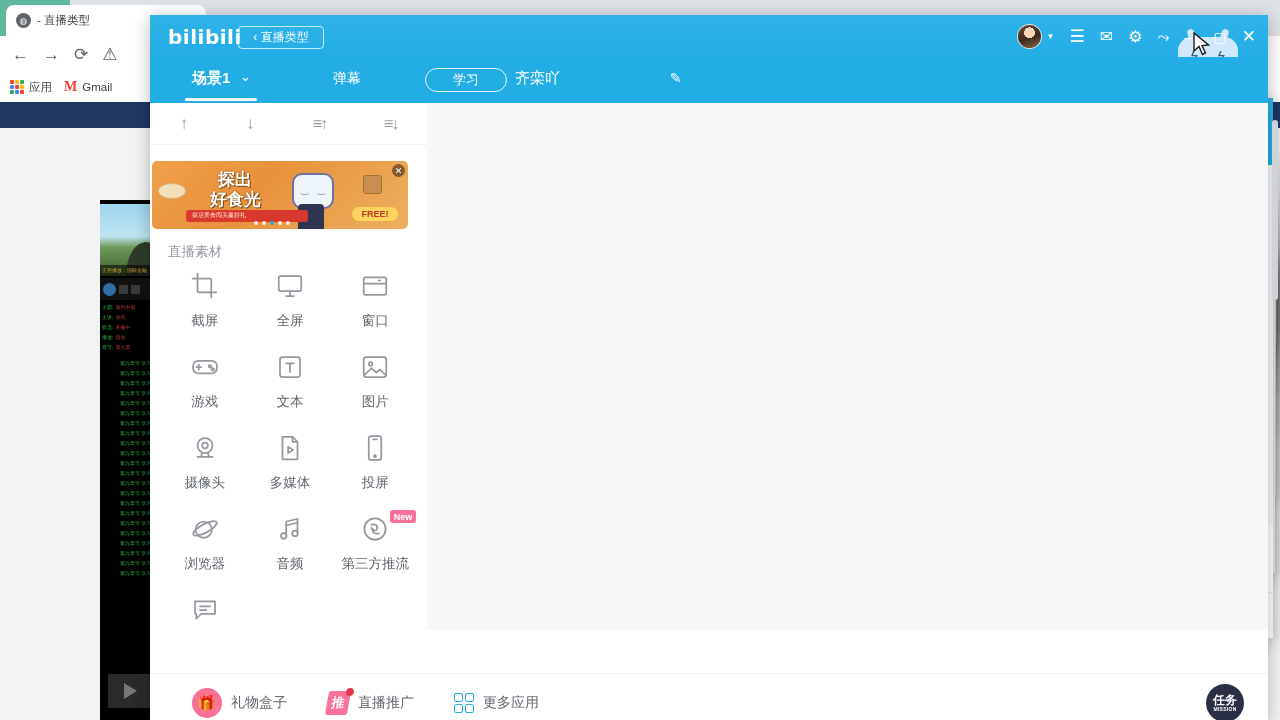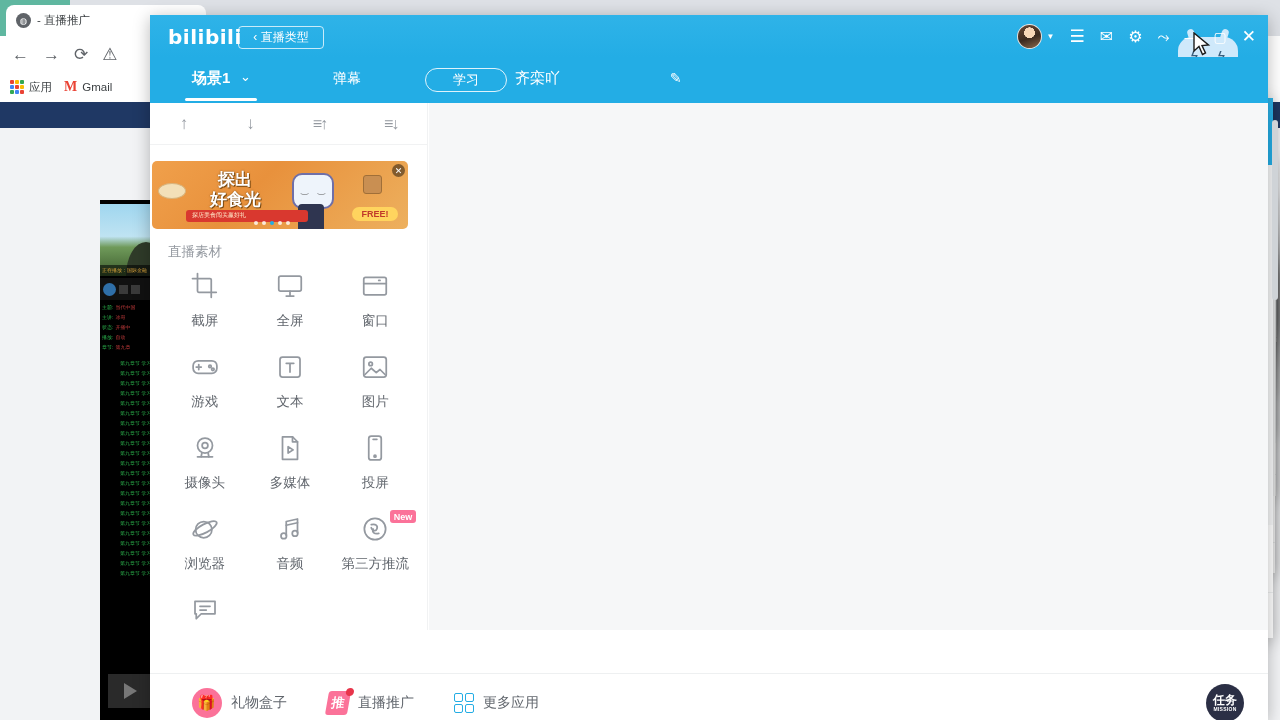--- a/index.html
+++ b/index.html
@@ -130,21 +130,21 @@
   .cursor{position:absolute;width:0;height:0;z-index:999;}
 </style>
 </head>
 <body>
 
 <div class="abs" id="bg-browser">
   <div class="abs" id="bg-tabstrip"></div>
   <div class="abs" id="bg-greenblob"></div>
   <div class="abs" id="bg-tab">
     <span class="favicon">◍</span>
-    <span class="ttl">- 直播推广</span>
+    <span class="ttl">- 直播类型</span>
   </div>
 
   <div class="abs" id="bg-navbar">
     <span class="navicon">←</span>
     <span class="navicon">→</span>
     <span class="navicon">⟳</span>
     <span class="navicon">⚠</span>
   </div>
 
   <div class="abs" id="bg-bookmarks">

